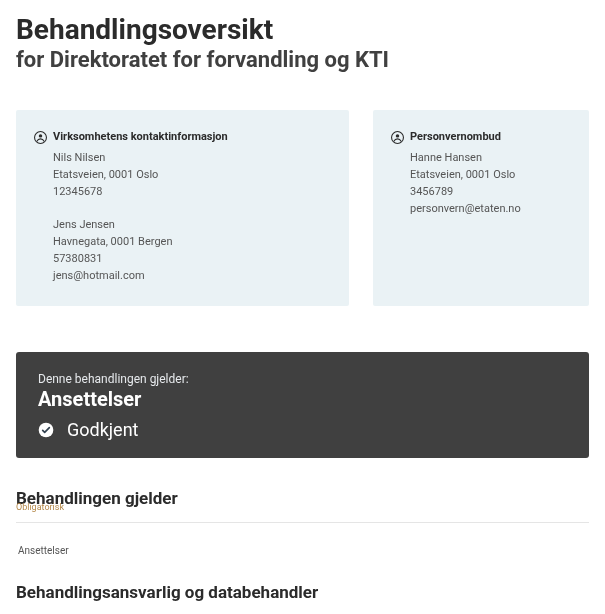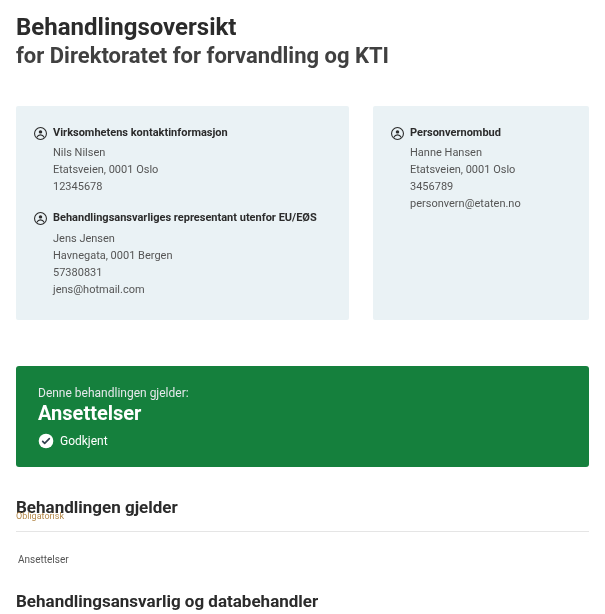--- a/index.html
+++ b/index.html
@@ -3,21 +3,21 @@
 <meta charset="utf-8">
 <style>
 * { margin: 0; padding: 0; box-sizing: border-box; }
 body {
   font-family: -apple-system, BlinkMacSystemFont, "Segoe UI", Roboto, Arial, sans-serif;
   background: #fff;
   color: #333;
   width: 605px;
   padding: 14px 16px;
 }
-.page-title { font-size: 24px; font-weight: 700; color: #2b2b2b; line-height: 1.15; }
+.page-title { font-size: 28px; font-weight: 700; color: #2b2b2b; line-height: 1.15; }
 .page-subtitle { font-size: 22px; font-weight: 700; color: #404040; line-height: 1.15; margin-top: 1px; }
 
 .cards-row {
   display: flex;
   gap: 24px;
   margin-top: 38px;
 }
 .card {
   background: #eaf2f5;
   padding: 20px 18px 22px 18px;
@@ -43,33 +43,33 @@
 .card-line {
   font-size: 11px;
   color: #555;
   line-height: 1.55;
   padding-left: 19px;
 }
 
 .icon svg { display: block; }
 
 .dark-panel {
-  background: #15803d;
+  background: #404040;
   color: #fff;
   border-radius: 3px;
   padding: 20px 22px 18px 22px;
   margin-top: 46px;
 }
 .dark-label { font-size: 12px; font-weight: 400; color: #e6e9ec; }
 .dark-title { font-size: 20px; font-weight: 700; margin-top: 1px; }
 .dark-status {
   display: flex;
   align-items: center;
-  gap: 6px;
-  font-size: 12px;
+  gap: 13px;
+  font-size: 18px;
   margin-top: 8px;
 }
 .dark-status .icon { display: inline-flex; }
 
 .section-title {
   font-size: 17px;
   font-weight: 700;
   color: #2b2b2b;
   margin-top: 30px;
   position: relative;
@@ -110,30 +110,20 @@
             </svg>
         </span>
         <span>Virksomhetens kontaktinformasjon</span>
       </div>
       <div class="card-line">Nils Nilsen</div>
       <div class="card-line">Etatsveien, 0001 Oslo</div>
       <div class="card-line">12345678</div>
     </div>
 
     <div class="card-section">
-      <div class="card-heading">
-        <span class="icon">
-          <svg width="13" height="13" viewBox="0 0 24 24" fill="#2b2b2b">
-              <circle cx="12" cy="12" r="11" fill="none" stroke="#2b2b2b" stroke-width="2"></circle>
-              <circle cx="12" cy="9" r="3.2"></circle>
-              <path d="M5.5 19c1.2-3 4-4.5 6.5-4.5s5.3 1.5 6.5 4.5" fill="none" stroke="#2b2b2b" stroke-width="2"></path>
-            </svg>
-        </span>
-        <span>Behandlingsansvarliges representant utenfor EU/EØS</span>
-      </div>
       <div class="card-line">Jens Jensen</div>
       <div class="card-line">Havnegata, 0001 Bergen</div>
       <div class="card-line">57380831</div>
       <div class="card-line">jens@hotmail.com</div>
     </div>
 
   </div>
 
   <div class="card card-right">
     <div class="card-section">

